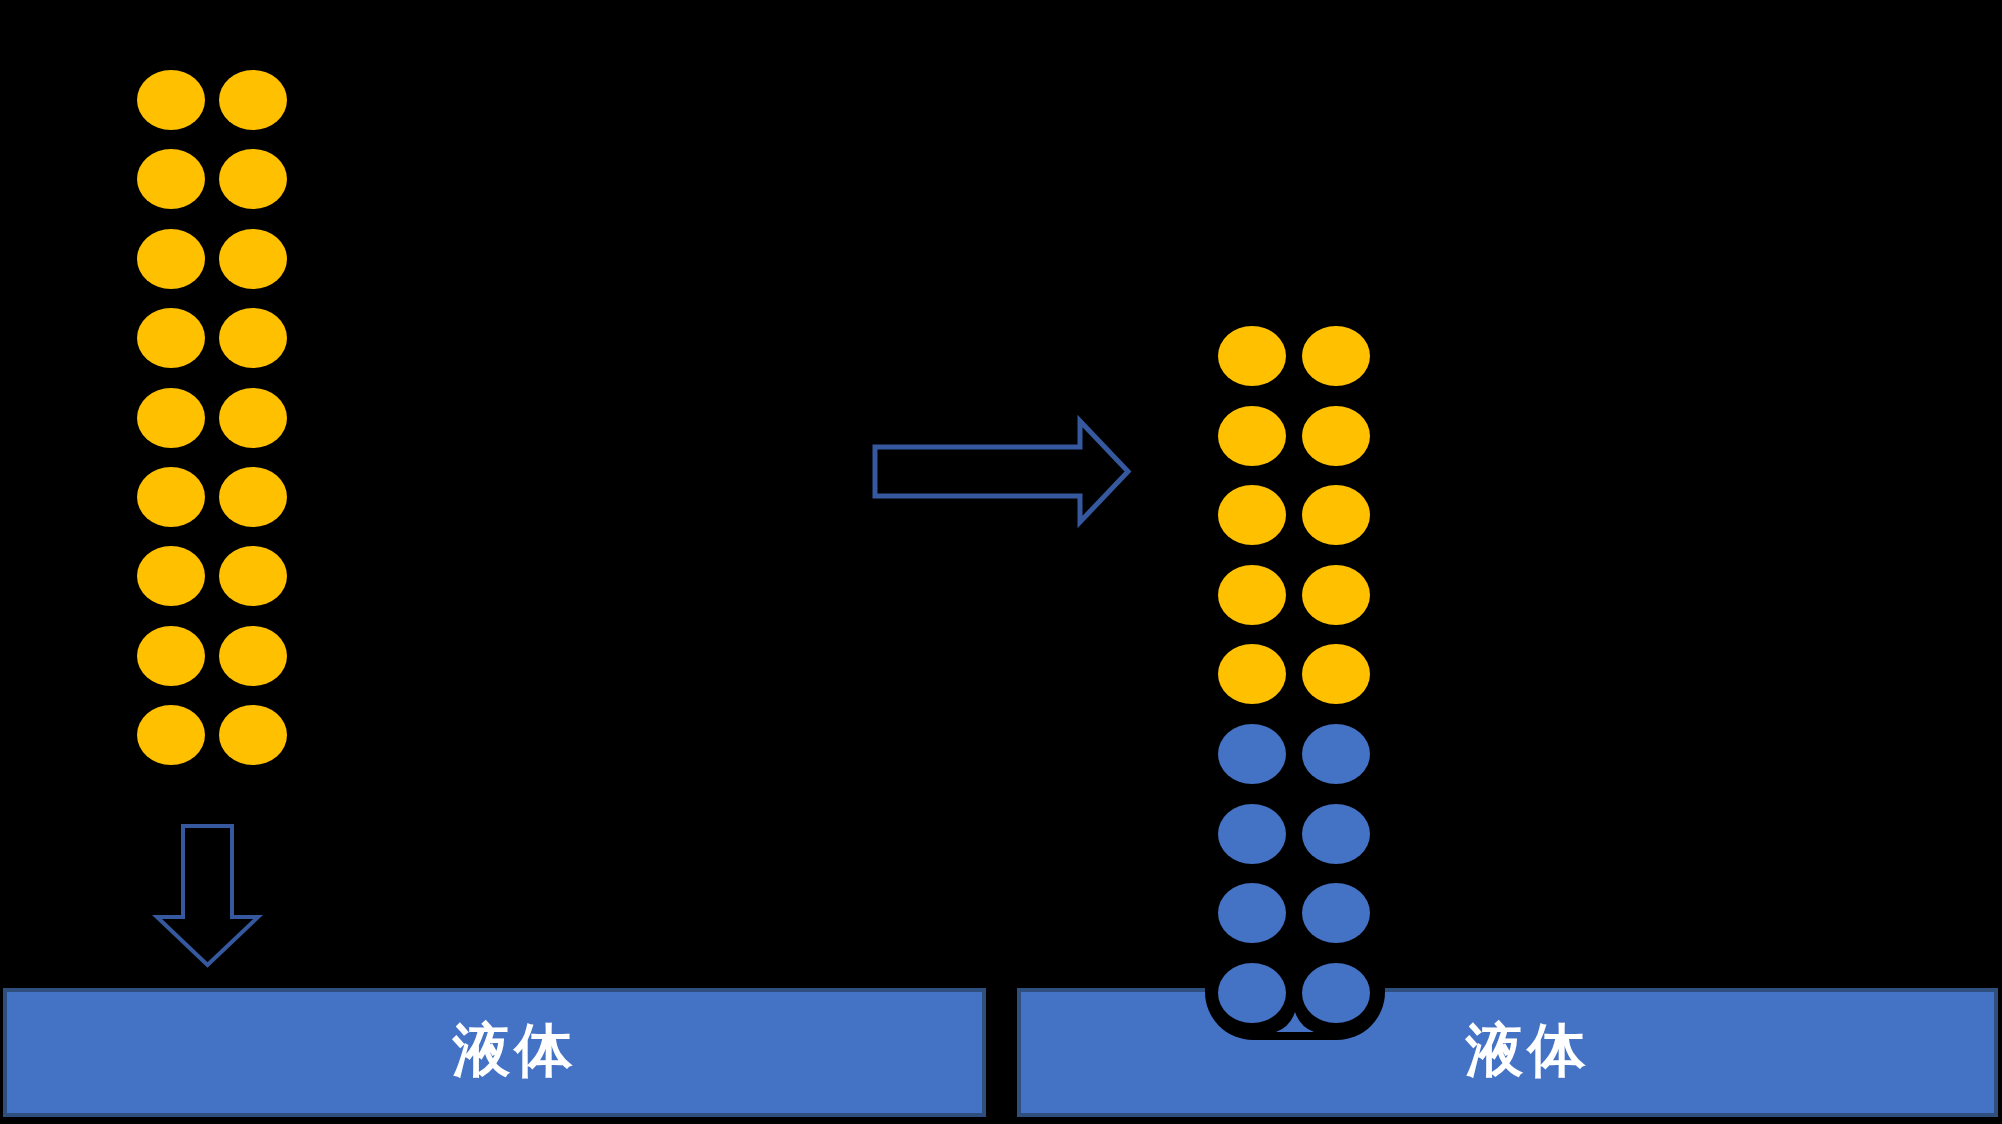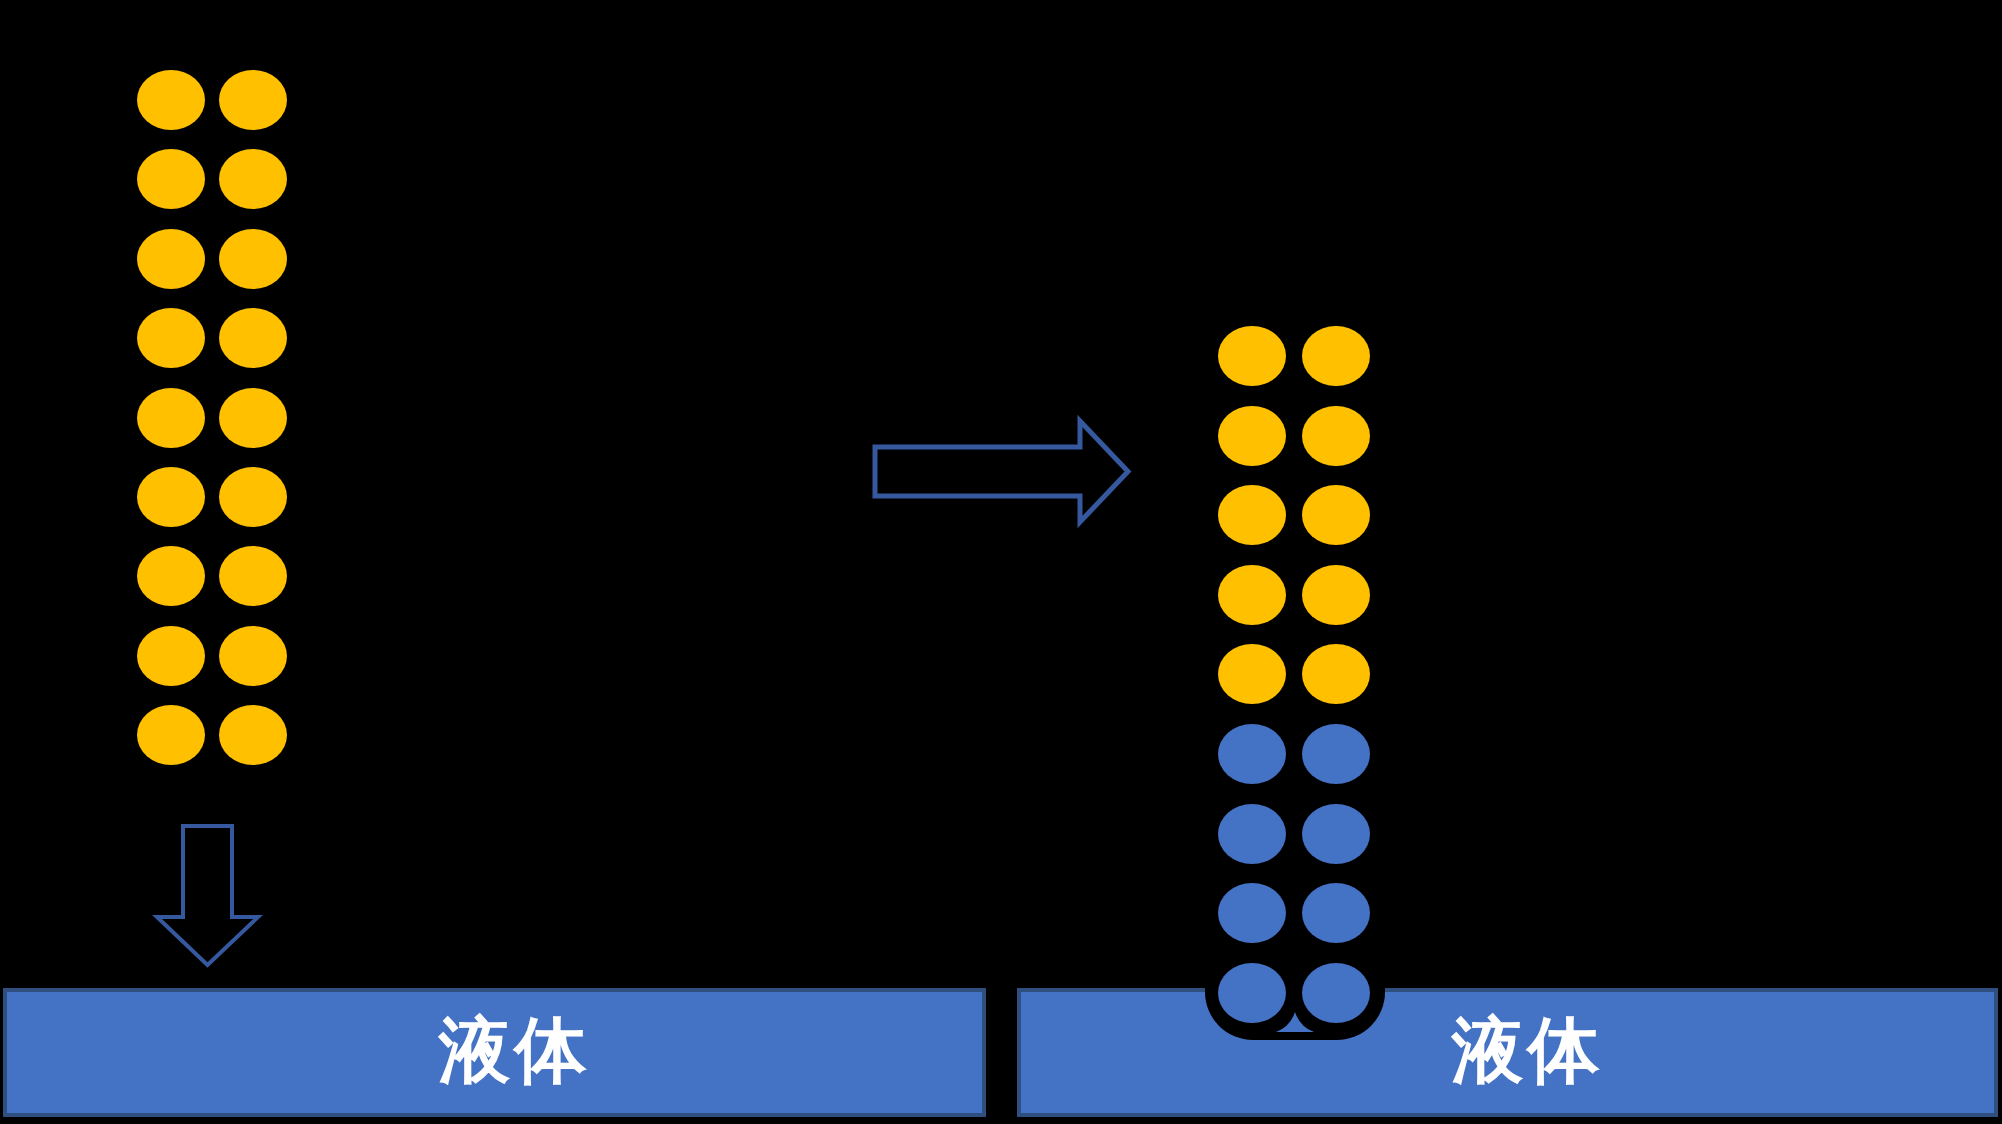--- a/index.html
+++ b/index.html
@@ -13,21 +13,21 @@
   .canvas{position:absolute;left:0;top:0;width:2002px;height:1124px;background:var(--bg,#000);}
   .liquid-bar{
     position:absolute;
     background:var(--liquid-fill,#4472C4);
     border:4px solid var(--liquid-border,#2F4F7F);
     box-sizing:border-box;
     display:flex;align-items:center;justify-content:center;
   }
   .liquid-bar .label{
     color:var(--label-text,#fff);
-    font-size:72px;font-weight:700;
+    font-size:58px;font-weight:700;
     letter-spacing:4px;
     line-height:1;
     transform:translateY(-3px);
     margin-left:40px;
   }
   #bar-left{left:3px;top:988px;width:983px;height:129px;}
   #bar-right{left:1017px;top:988px;width:981px;height:129px;}
   .meniscus{
     position:absolute;
     left:1205px;top:950px;width:180px;height:90px;

